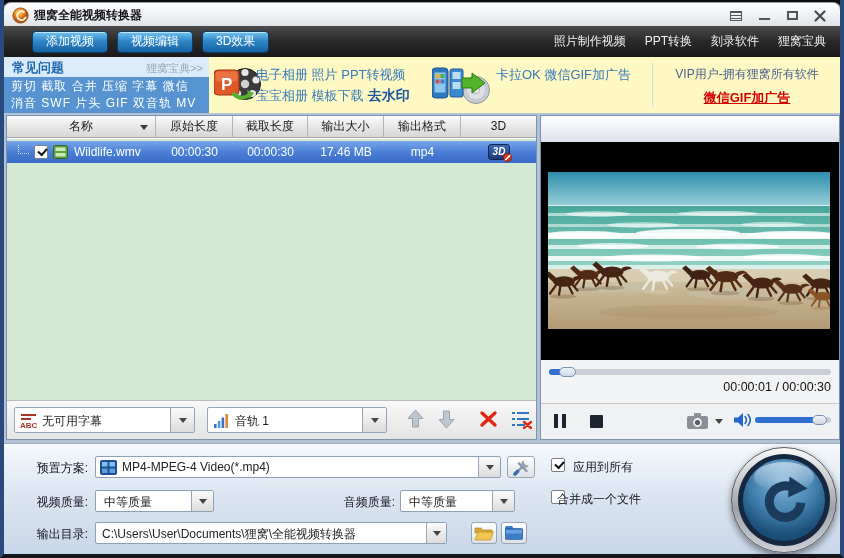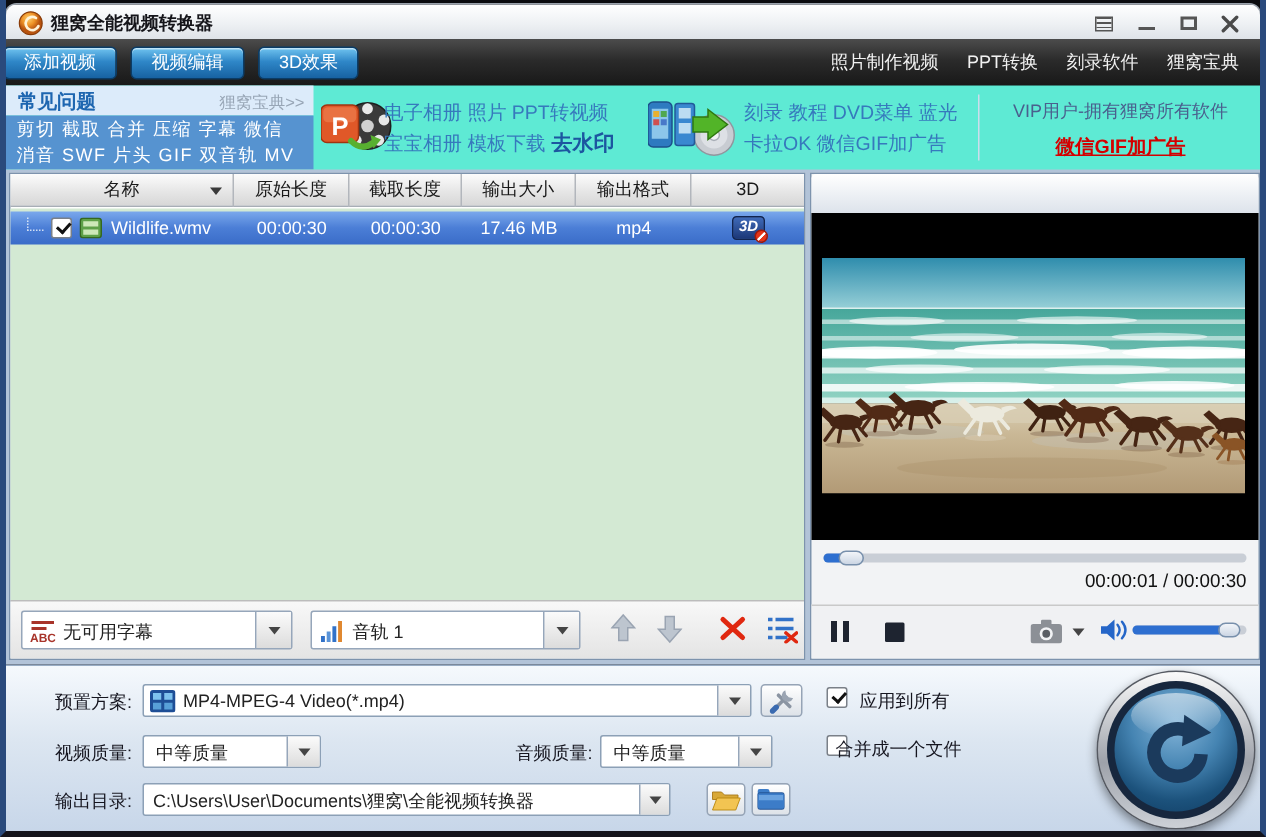--- a/index.html
+++ b/index.html
@@ -12,28 +12,28 @@
        background:linear-gradient(180deg,#ffffff,#eef1f4 55%,#dfe3e8);border:1px solid #9aa2ac;border-bottom:none;}
   #app-icon{position:absolute;left:8px;top:4px;}
   #win-title{position:absolute;left:30px;top:4px;font-size:12px;font-weight:bold;color:#15151a;line-height:17px;}
   .win-ctrls{position:absolute;right:10px;top:5px;display:flex;gap:8px;}
   .wbtn{width:20px;height:15px;display:flex;align-items:center;justify-content:center;cursor:pointer;}
   .ic-menu{width:12px;height:10px;border:1px solid #555;background:linear-gradient(#555 0 1px,transparent 1px 3px,#555 3px 4px,transparent 4px 6px,#555 6px 7px,transparent 7px);}
   .ic-min{width:11px;height:2px;background:#555;margin-top:7px;}
   .ic-max{width:11px;height:9px;border:2px solid #555;}
   
   #toolbar{position:absolute;left:-4px;top:26px;width:844px;height:31px;
-       background:linear-gradient(180deg,#4c4c4c,#2b2b2b 45%,#181818);display:flex;align-items:center;padding-left:2px;}
+       background:linear-gradient(180deg,#4c4c4c,#2b2b2b 45%,#181818);display:flex;align-items:center;padding-left:32px;}
   .tb-btn{height:22px;margin-right:9px;padding:0 13px;border-radius:4px;border:1px solid #0b3c66;
        background:linear-gradient(180deg,#70c4f0,#2f87c8 45%,#1762a2);box-shadow:inset 0 1px 0 rgba(255,255,255,.55);
        color:#fff;font-size:12px;display:flex;align-items:center;cursor:pointer;}
   #tb-menu{position:absolute;right:14px;top:26px;height:31px;display:flex;gap:19px;align-items:center;}
   .tb-link{color:#f2f2f2;font-size:12px;cursor:pointer;}
   
-  #banner{position:absolute;left:0;top:57px;width:836px;height:72px;background:#5eead4;}
+  #banner{position:absolute;left:0;top:57px;width:836px;height:72px;background:#fef9c3;}
   #faq-head{position:absolute;left:0;top:0;width:205px;height:20px;background:#dcebfa;}
   #faq-title{position:absolute;left:8px;top:2px;font-size:13px;font-weight:bold;color:#1e66b0;}
   #faq-more{position:absolute;right:6px;top:4px;font-size:11px;color:#98a6b6;cursor:pointer;}
   #tagcloud{position:absolute;left:0;top:20px;width:205px;height:36px;background:#5693d0;color:#fff;
        font-size:12px;line-height:17px;padding:1px 0 0 7px;letter-spacing:1px;}
   .promo-text{position:absolute;top:7px;font-size:13px;line-height:21px;color:#3679bd;white-space:nowrap;}
   .promo-bold{font-weight:bold;color:#1c56a0;font-size:14px;margin-left:4px;}
   #vip-divider{position:absolute;left:648px;top:6px;width:1px;height:44px;background:#cddcec;}
   #vip{position:absolute;left:650px;top:0;width:186px;height:56px;text-align:center;}
   #vip-line{margin-top:9px;font-size:12px;color:#4a608e;}
@@ -205,21 +205,20 @@
       <rect x="3.5" y="11" width="4" height="4" fill="#e8b030"></rect>
         <rect x="8.5" y="11" width="4" height="4" fill="#50a850"></rect>
       <rect x="3.5" y="16.5" width="4" height="4" fill="#d05050"></rect>
         <rect x="8.5" y="16.5" width="4" height="4" fill="#4878c8"></rect>
       <rect x="18" y="6" width="13" height="28" rx="2" fill="#3a88d0" stroke="#205a98"></rect>
       <rect x="20.5" y="9" width="8" height="7" fill="#bcdcf2"></rect>
         <rect x="20.5" y="19" width="8" height="7" fill="#bcdcf2"></rect>
       <path d="M30,15 h10 v-5 l13,10 -13,10 v-5 h-10 z" fill="#52b428" stroke="#2e7810"></path>
     </svg>
     <div class="promo-text" style="left:492px;">
-      <div>刻录 教程 DVD菜单 蓝光</div>
       <div>卡拉OK 微信GIF加广告</div>
     </div>
 
     <div id="vip-divider"></div>
     <div id="vip">
       <div id="vip-line">VIP用户-拥有狸窝所有软件</div>
       <div id="vip-link">微信GIF加广告</div>
     </div>
   </div>
 

